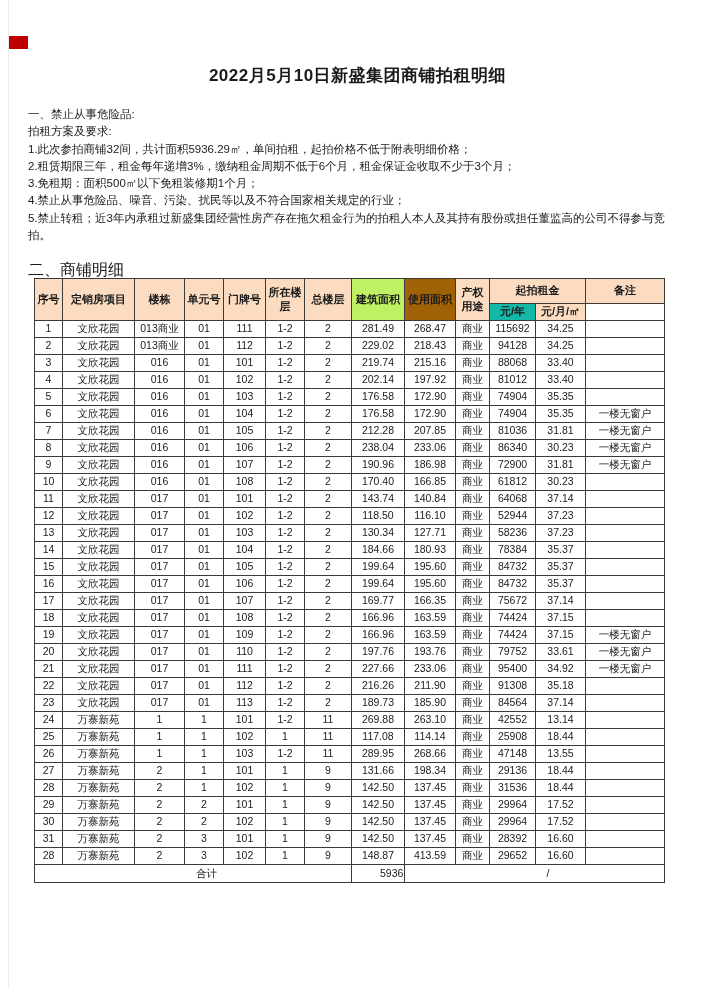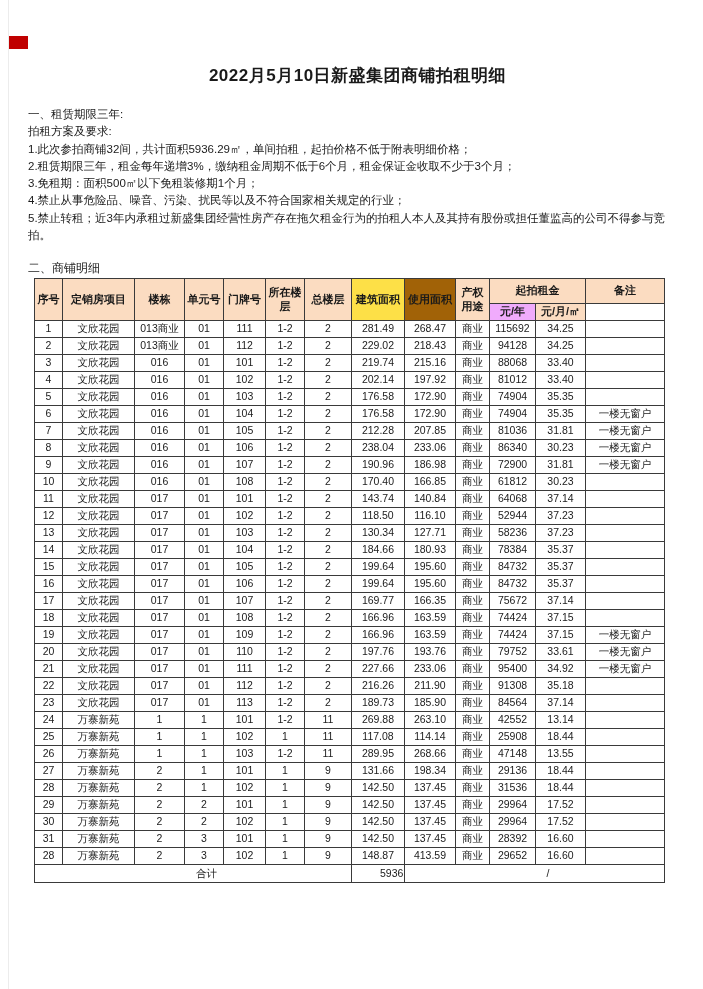--- a/index.html
+++ b/index.html
@@ -24,21 +24,21 @@
     text-align: center; font-size: 17px; font-weight: 600;
     letter-spacing: 0.5px;
   }
   .section1 {
     position: absolute; top: 106px; left: 28px; width: 650px;
     font-size: 11.5px; line-height: 17.3px;
   }
   .section1 .line { white-space: normal; }
   .section2-heading {
     position: absolute; top: 260px; left: 28px;
-    font-size: 12px;
+    font-size: 16px;
   }
   table.shop-table {
     position: absolute; top: 278px; left: 34px;
     width: 630px; border-collapse: collapse; table-layout: fixed;
     font-size: 10.5px;
   }
   .shop-table th, .shop-table td {
     border: 1px solid #3a3a3a;
     text-align: center; vertical-align: middle;
     padding: 0 1px; overflow: hidden;
@@ -55,21 +55,21 @@
 </style>
 </head>
 <body>
 
 <div class="page-edge"></div>
 <div class="red-marker" style="background: rgb(192, 0, 0);"></div>
 
 <div class="doc-title">2022月5月10日新盛集团商铺拍租明细</div>
 
 <div class="section1">
-  <div class="line">一、租赁期限三年:</div>
+  <div class="line">一、禁止从事危险品:</div>
   <div class="line">拍租方案及要求:</div>
   <div class="line">1.此次参拍商铺32间，共计面积5936.29㎡，单间拍租，起拍价格不低于附表明细价格；</div>
   <div class="line">2.租赁期限三年，租金每年递增3%，缴纳租金周期不低于6个月，租金保证金收取不少于3个月；</div>
   <div class="line">3.免租期：面积500㎡以下免租装修期1个月；</div>
   <div class="line">4.禁止从事危险品、噪音、污染、扰民等以及不符合国家相关规定的行业；</div>
   <div class="line">5.禁止转租；近3年内承租过新盛集团经营性房产存在拖欠租金行为的拍租人本人及其持有股份或担任董监高的公司不得参与竞拍。</div>
 </div>
 
 <div class="section2-heading">二、商铺明细</div>
 
@@ -91,28 +91,28 @@
   </colgroup>
   <thead>
     <tr class="hrow1">
       <th rowspan="2" style="background: rgb(251, 220, 193);">序号</th>
       <th rowspan="2" style="background: rgb(251, 220, 193);">定销房项目</th>
       <th rowspan="2" style="background: rgb(251, 220, 193);">楼栋</th>
       <th rowspan="2" style="background: rgb(251, 220, 193);">单元号</th>
       <th rowspan="2" style="background: rgb(251, 220, 193);">门牌号</th>
       <th rowspan="2" style="background: rgb(251, 220, 193);">所在楼层</th>
       <th rowspan="2" style="background: rgb(251, 220, 193);">总楼层</th>
-      <th rowspan="2" style="background: #fde047;">建筑面积</th>
+      <th rowspan="2" style="background: #bef264;">建筑面积</th>
       <th rowspan="2" style="background: #a16207;">使用面积</th>
       <th rowspan="2" style="background: rgb(251, 220, 193);">产权用途</th>
       <th colspan="2" style="background: rgb(251, 220, 193);">起拍租金</th>
       <th style="background: rgb(251, 220, 193);">备注</th>
     </tr>
     <tr class="hrow2">
-      <th style="background: #f0abfc;">元/年</th>
+      <th style="background: #14b8a6;">元/年</th>
       <th style="background: rgb(251, 220, 193);">元/月/㎡</th>
       <th class="remark-sub"></th>
     </tr>
   </thead>
   <tbody>
       <tr>
         <td>1</td>
         <td>文欣花园</td>
         <td>013商业</td>
         <td>01</td>

